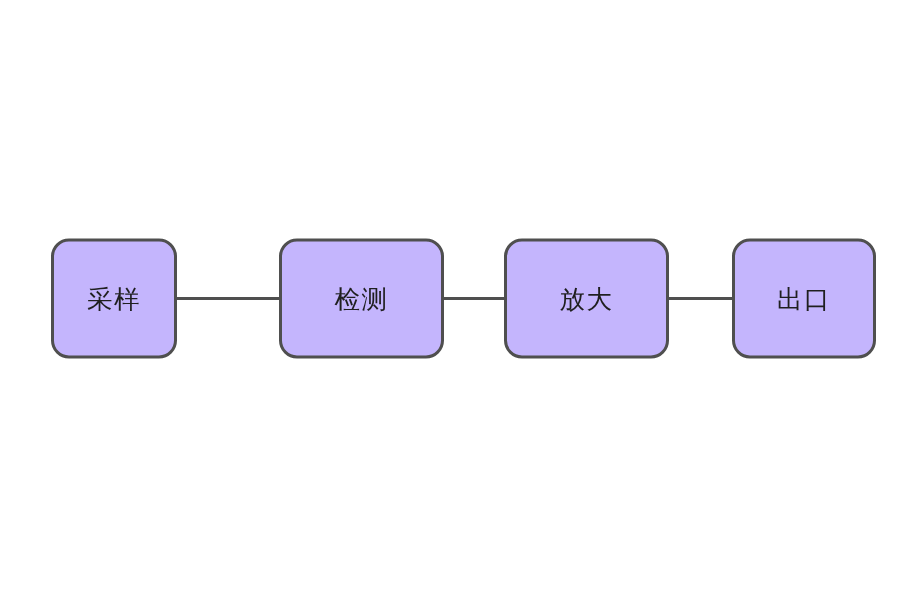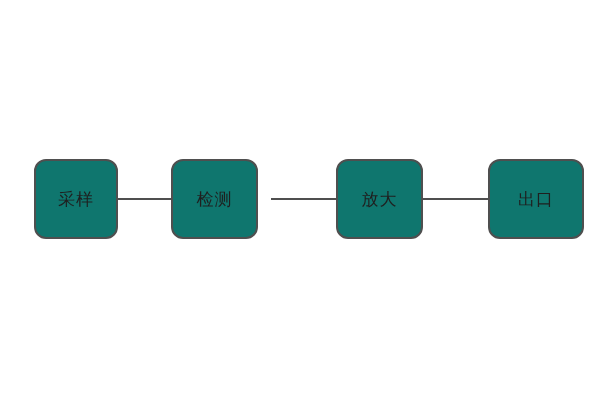--- a/index.html
+++ b/index.html
@@ -13,38 +13,38 @@
     width: 600px;
     height: 400px;
     background: #ffffff;
     overflow: hidden;
   }
   .node {
     position: absolute;
     top: 159px;
     height: 80px;
     box-sizing: border-box;
-    background: #0f766e;
+    background: #c4b5fd;
     border: 2px solid #4f4f4f;
     border-radius: 12px;
     display: flex;
     align-items: center;
     justify-content: center;
     z-index: 2;
   }
   .node .label {
     font-size: 17px;
     color: #1f1f1f;
     letter-spacing: 1px;
     line-height: 1;
     white-space: nowrap;
   }
   .node-1 { left: 34px;  width: 84px; }
-  .node-2 { left: 171px; width: 87px; }
-  .node-3 { left: 336px; width: 87px; }
+  .node-2 { left: 186px; width: 110px; }
+  .node-3 { left: 336px; width: 110px; }
   .node-4 { left: 488px; width: 96px; }
   .connector {
     position: absolute;
     top: 198px;
     height: 2px;
     background: #4f4f4f;
     z-index: 1;
   }
   .connector-1 { left: 117px; width: 69px; }
   .connector-2 { left: 271px; width: 66px; }

